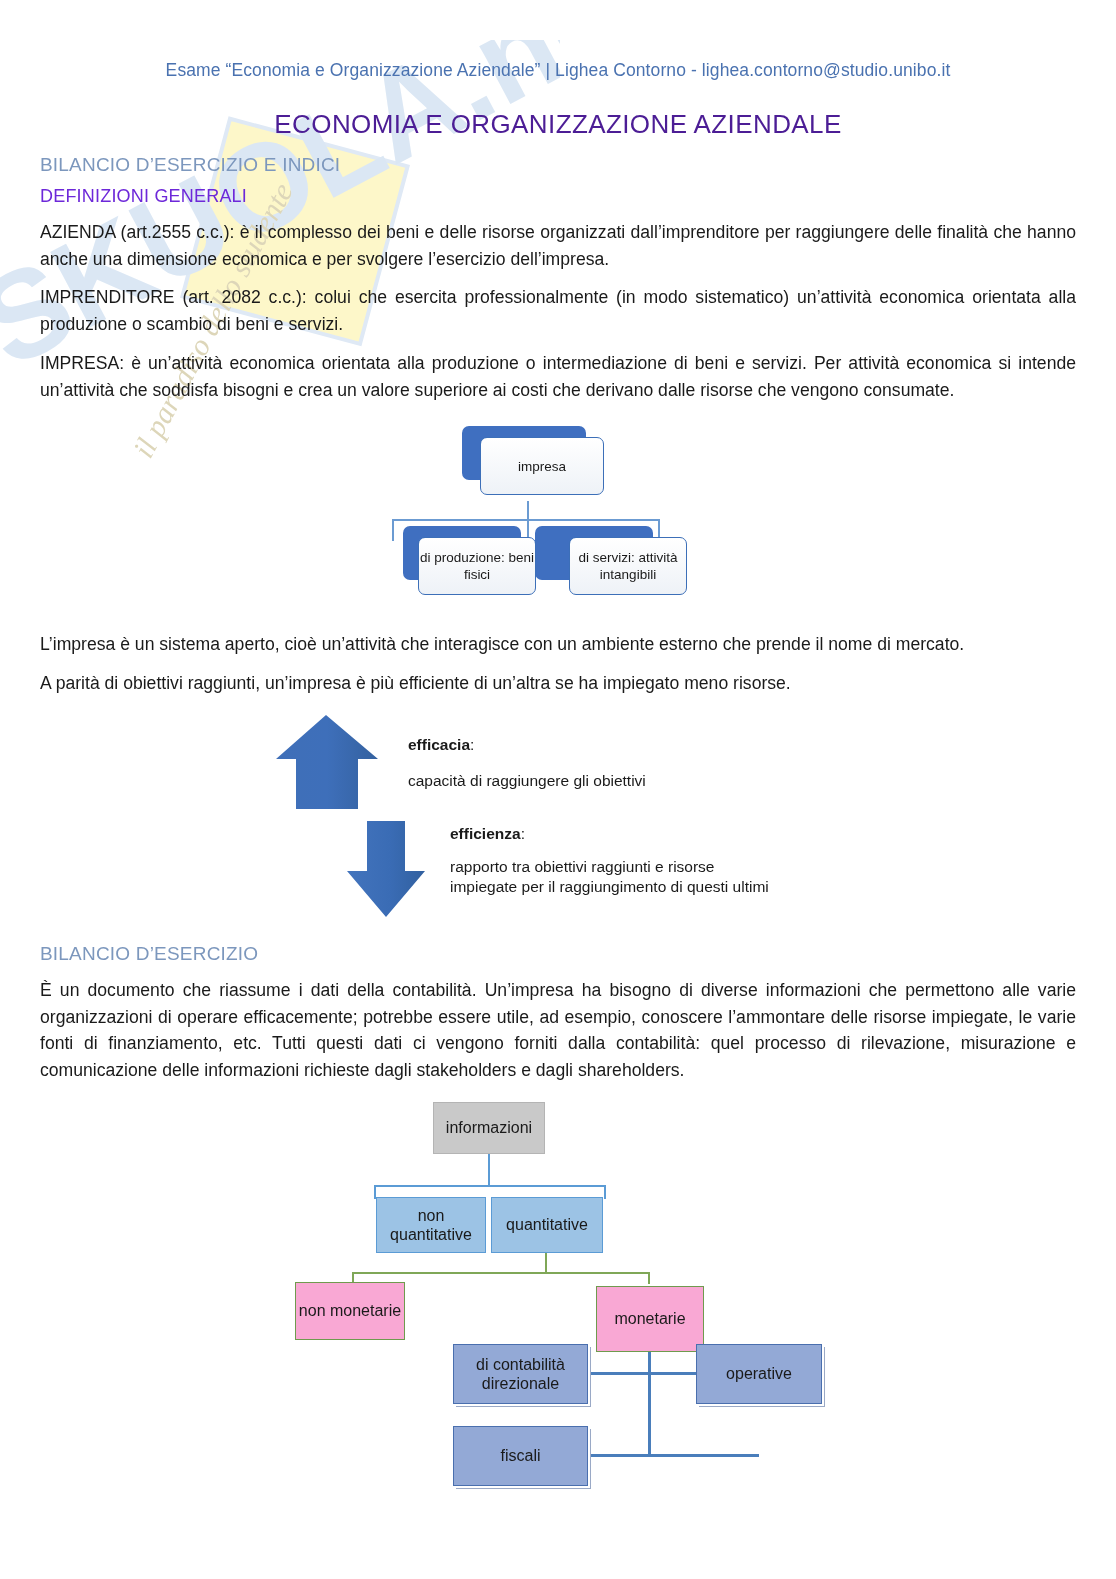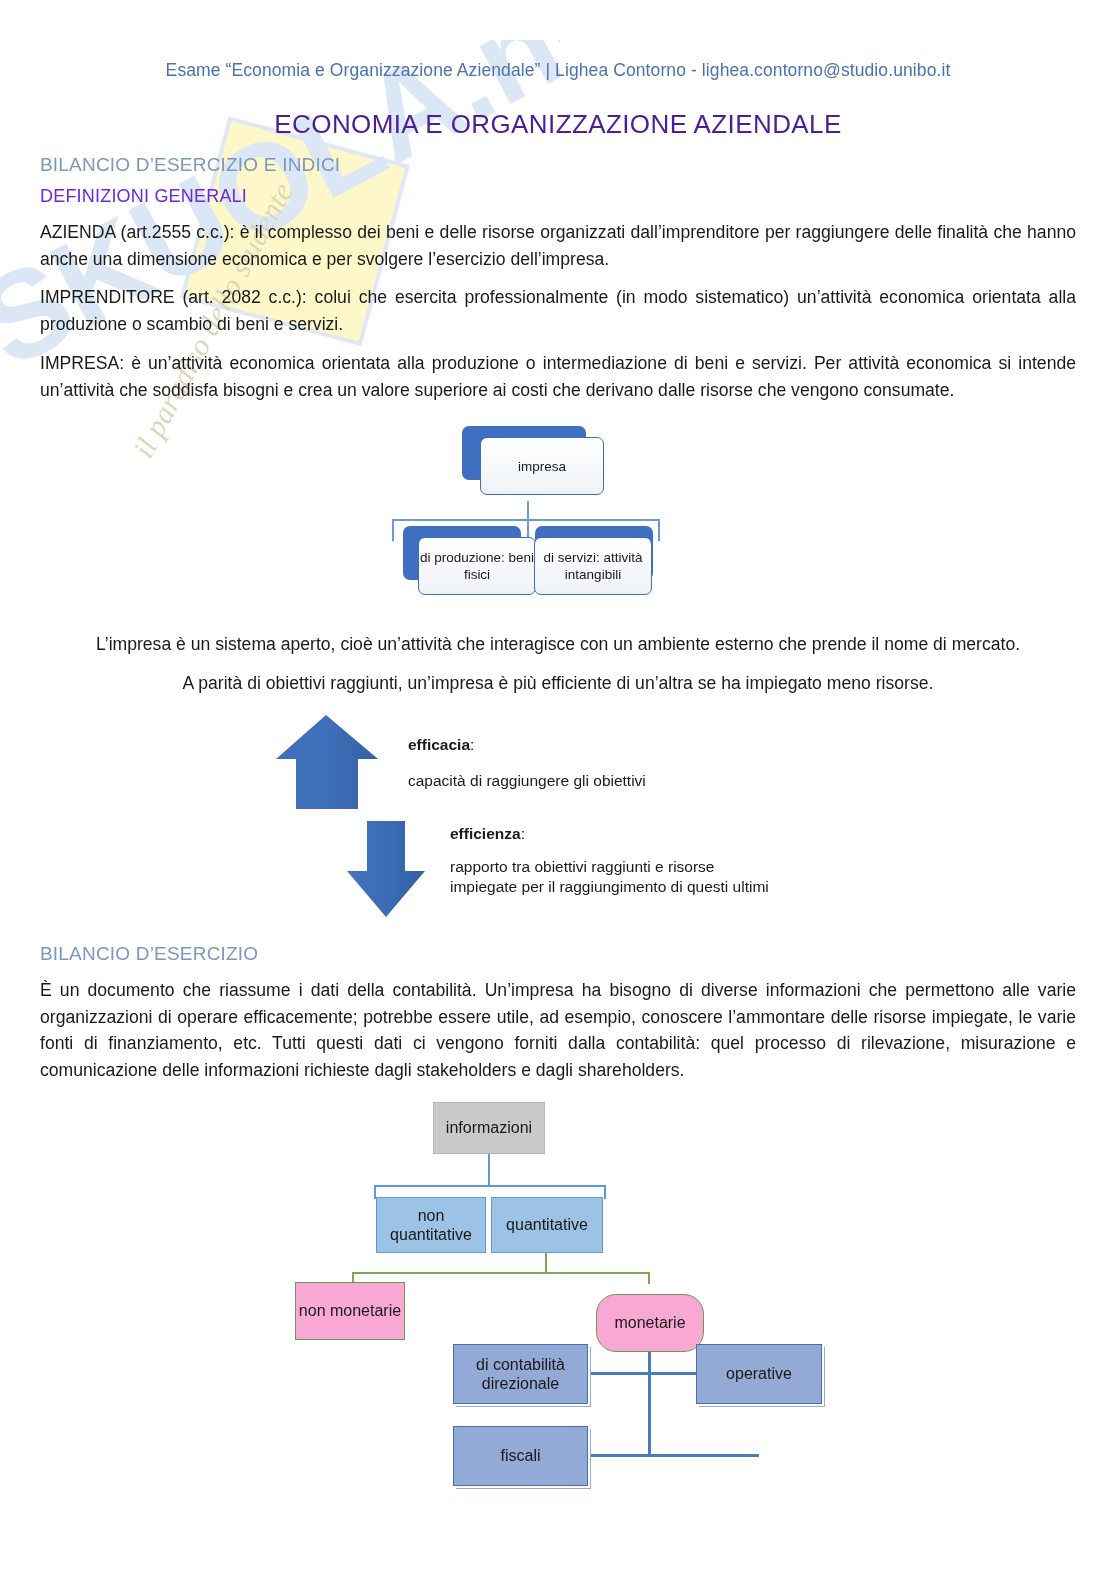--- a/index.html
+++ b/index.html
@@ -70,21 +70,21 @@
     letter-spacing: .2px;
   }
 
   p.body {
     color: #1a1a1a;
     font-size: 17.6px;
     line-height: 1.52;
     margin: 12px 0 0 0;
     text-align: justify;
   }
-  p.body.left { text-align: center; }
+  p.body.left { text-align: left; }
 
   
   .diagram-impresa {
     position: relative;
     height: 210px;
     margin-top: 6px;
   }
   .sb {            
     position: absolute;
     box-sizing: border-box;
@@ -193,21 +193,21 @@
       <div class="sb" style="left:440px; top:28px; width:124px; height:58px;">
         <span>impresa</span>
       </div>
 
       <div class="sb-shadow" style="left:363px; top:117px; width:118px; height:54px;"></div>
       <div class="sb" style="left:378px; top:128px; width:118px; height:58px;">
         <span>di produzione: beni fisici</span>
       </div>
 
       <div class="sb-shadow" style="left:495px; top:117px; width:118px; height:54px;"></div>
-      <div class="sb" style="left:494px; top:128px; width:118px; height:58px;align-items:center;">
+      <div class="sb" style="left:529px; top:128px; width:118px; height:58px;align-items:center;">
         <span>di servizi: attività intangibili</span>
       </div>
     </div>
 
     <p class="body left">L’impresa è un sistema aperto, cioè un’attività che interagisce con un ambiente esterno che prende il nome di mercato.</p>
     <p class="body left">A parità di obiettivi raggiunti, un’impresa è più efficiente di un’altra se ha impiegato meno risorse.</p>
 
     <div class="arrows-block">
       <svg width="200" height="228" style="position:absolute; left:230px; top:0;" viewBox="0 0 200 228">
         <defs>
@@ -261,21 +261,21 @@
       </div>
 
       <div class="ln green" style="left:505px; top:159px; width:2px; height:21px;"></div>
       <div class="ln green" style="left:312px; top:178px; width:298px; height:2px;"></div>
       <div class="ln green" style="left:312px; top:178px; width:2px; height:12px;"></div>
       <div class="ln green" style="left:608px; top:178px; width:2px; height:12px;"></div>
 
       <div class="nb green" style="left:255px; top:188px; width:110px; height:58px;">
         <span>non monetarie</span>
       </div>
-      <div class="nb green" style="left:556px; top:200px; width:108px; height:58px;border-radius:20px;">
+      <div class="nb green" style="left:556px; top:192px; width:108px; height:66px;">
         <span>monetarie</span>
       </div>
 
       <div class="ln indigo" style="left:608px; top:246px; width:3px; height:115px;"></div>
       <div class="ln indigo" style="left:548px; top:278px; width:60px; height:3px;"></div>
       <div class="ln indigo" style="left:608px; top:278px; width:111px; height:3px;"></div>
       <div class="ln indigo" style="left:548px; top:360px; width:60px; height:3px;"></div>
       <div class="ln indigo" style="left:608px; top:360px; width:111px; height:3px;"></div>
 
       <div class="nb indigo" style="left:413px; top:250px; width:135px; height:60px;">

